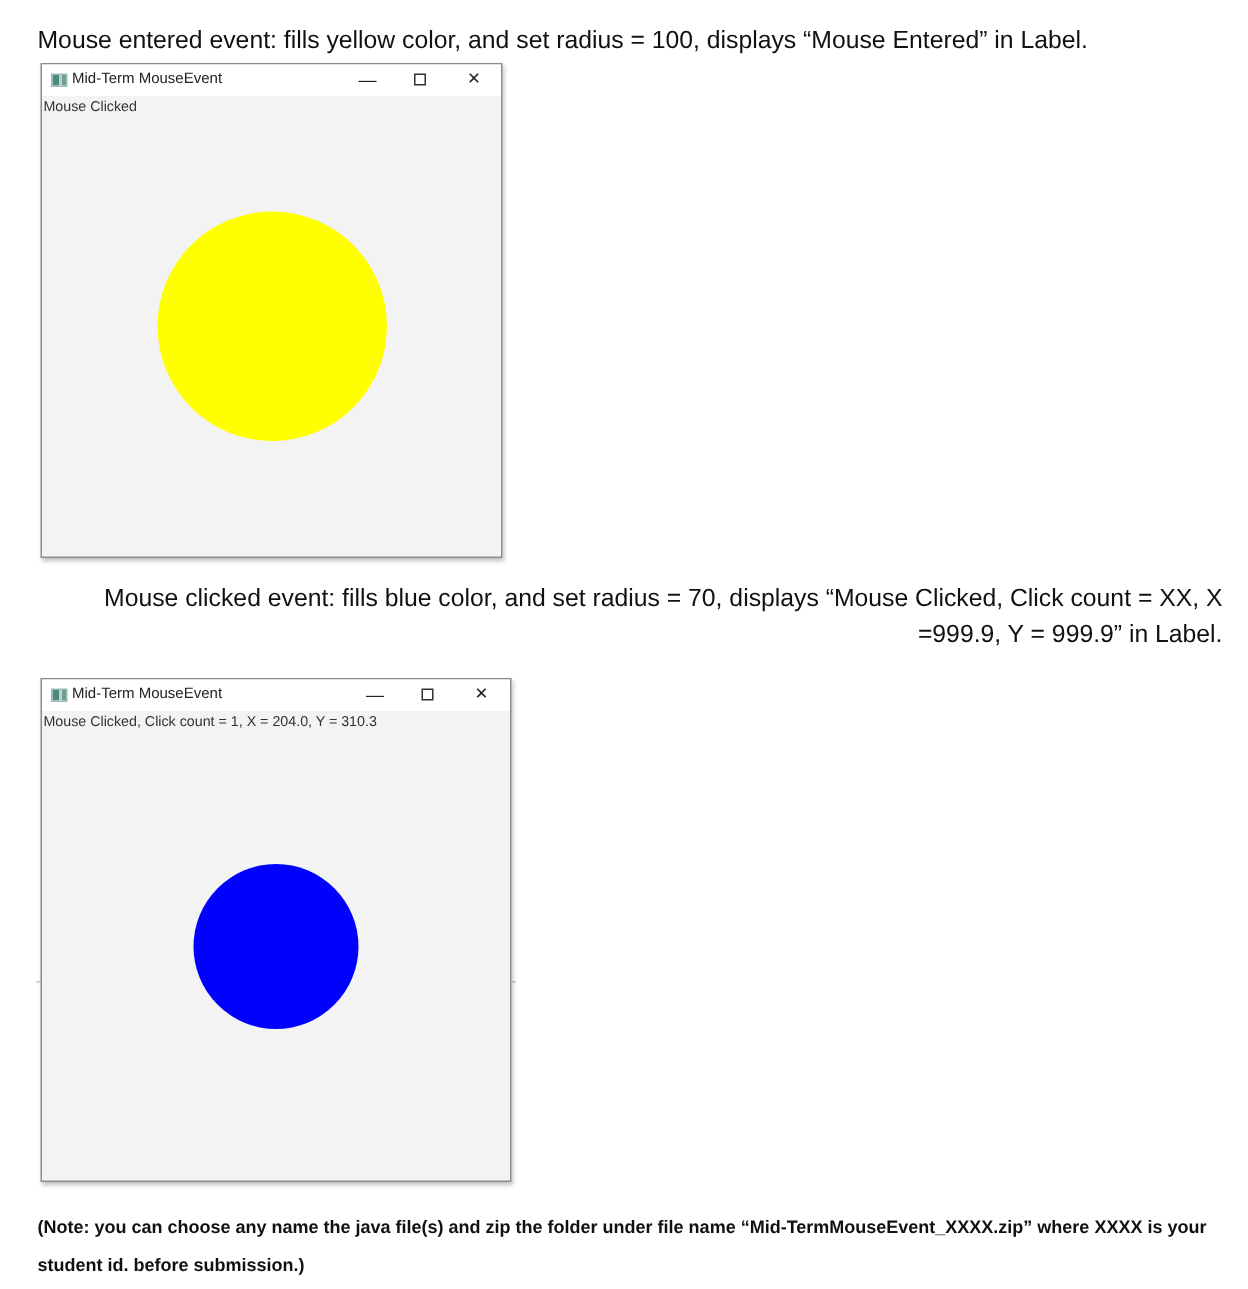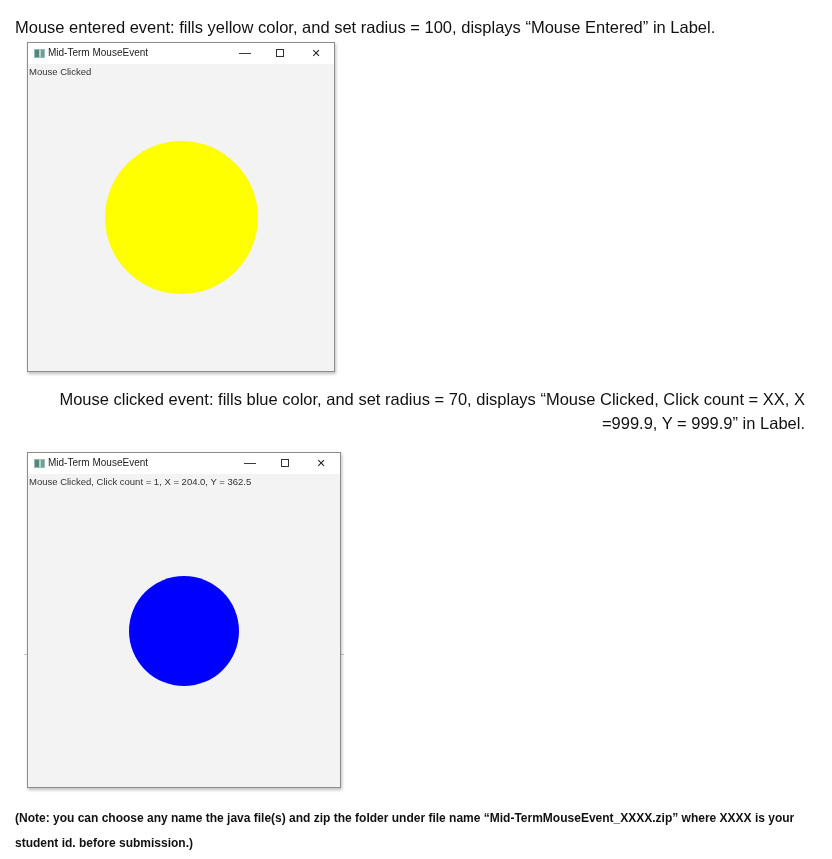--- a/index.html
+++ b/index.html
@@ -1,18 +1,18 @@
 <!DOCTYPE html>
 <html><head>
   <meta charset="utf-8">
   <style>
     html, body { margin: 0; padding: 0; background: #ffffff; }
     body { width: 832px; height: 859px; position: relative; overflow: hidden;
            font-family: "Liberation Sans", "DejaVu Sans", sans-serif; color: #1a1a1a; }
-    .para { position: absolute; left: 15px; font-size: 16.5px; line-height: 24px; color: #111; margin: 0; }
+    .para { position: absolute; left: 25px; font-size: 16.5px; line-height: 24px; color: #111; margin: 0; }
     .para.bold { font-weight: bold; font-size: 12px; line-height: 25px; }
     .p1 { top: 15px; width: 790px; }
     .p2 { top: 387px; width: 790px; text-align: right; }
     .p3 { top: 806px; width: 790px; }
 
     .window { position: absolute; background: #f3f3f3; border: 1px solid #8c8c8c;
               box-shadow: 1px 2px 3px rgba(0,0,0,0.25); box-sizing: border-box; }
     .win1 { left: 27px; top: 42px; width: 308px; height: 330px; }
     .win2 { left: 27px; top: 452px; width: 314px; height: 336px; }
     .titlebar { position: absolute; left: 0; top: 0; right: 0; height: 21px; background: #ffffff; }
@@ -58,17 +58,17 @@
 <div class="hline"></div>
 
 <div class="window win2">
   <div class="titlebar">
     <span class="app-icon"></span>
     <span class="win-title">Mid-Term MouseEvent</span>
     <span class="ctrl min">—</span>
     <span class="ctrl max"><span></span></span>
     <span class="ctrl close">✕</span>
   </div>
-  <span class="label">Mouse Clicked, Click count = 1, X = 204.0, Y = 362.5</span>
+  <span class="label">Mouse Clicked, Click count = 1, X = 204.0, Y = 310.3</span>
   <div class="circle c2" style="background:#0000ff"></div>
 </div>
 
 <p class="para p3 bold">(Note: you can choose any name the java file(s) and zip the folder under file name “Mid-TermMouseEvent_XXXX.zip” where XXXX is your student id. before submission.)</p>
 
 </body></html>

